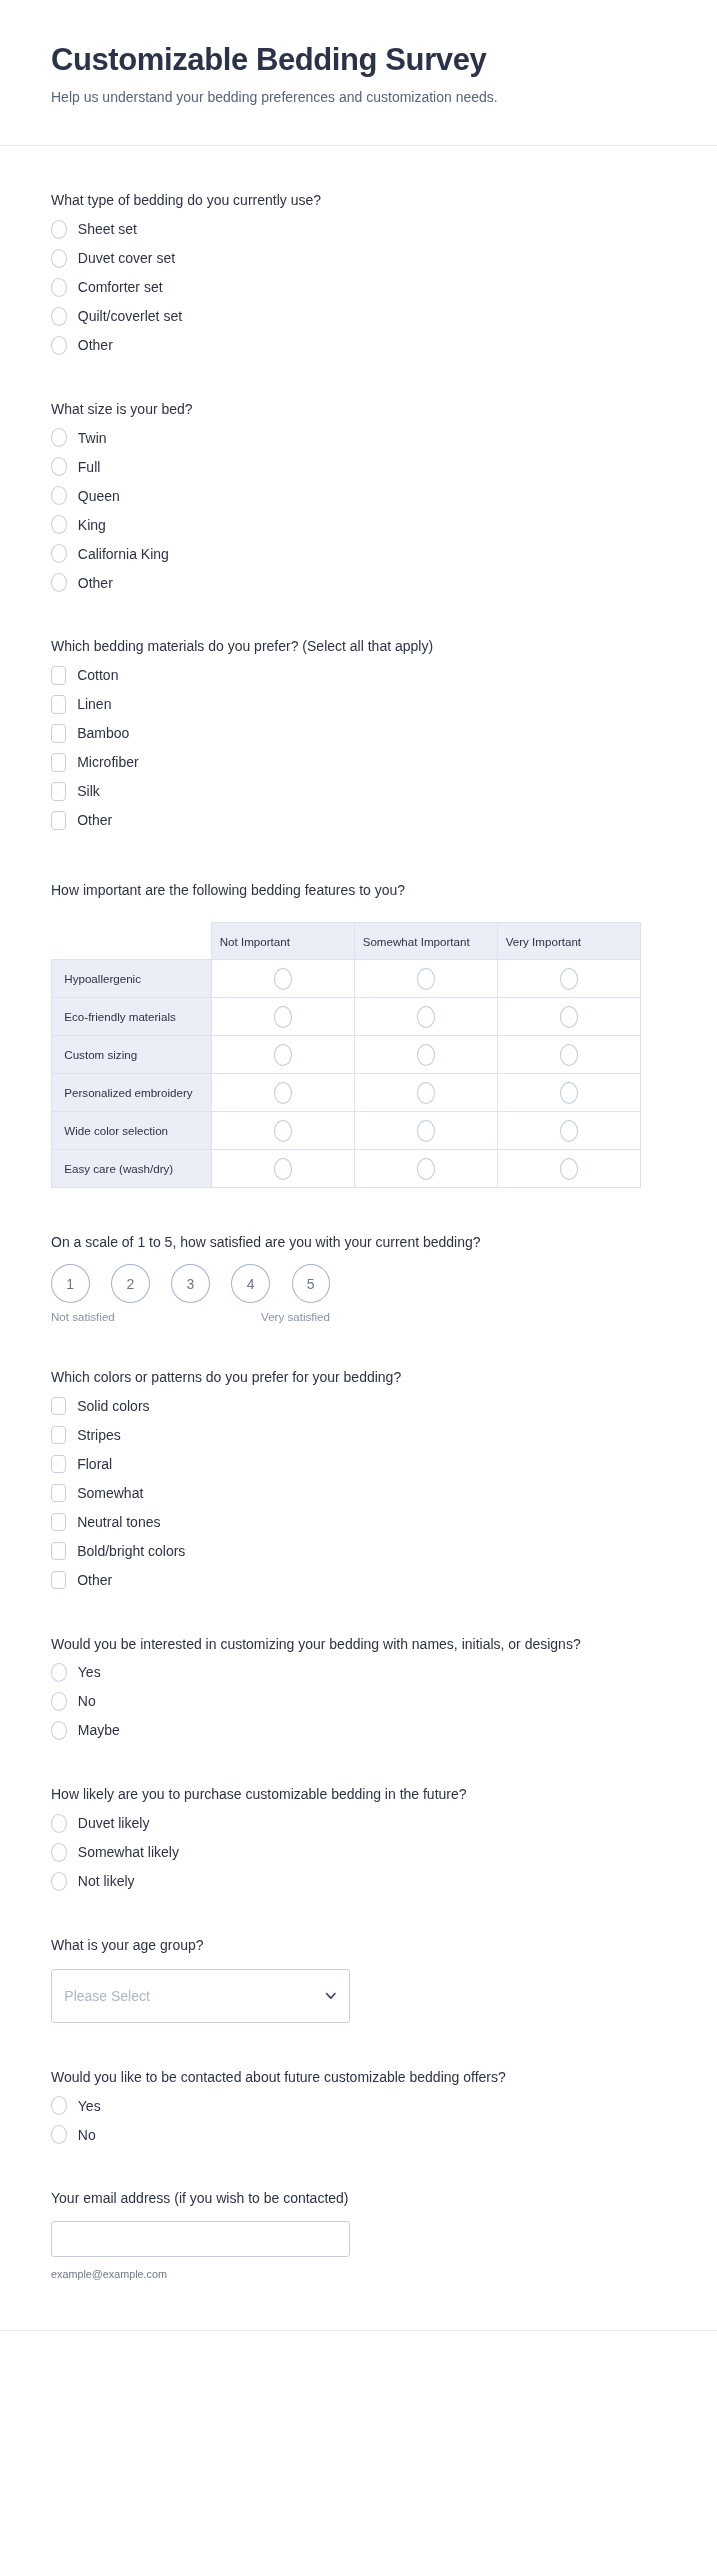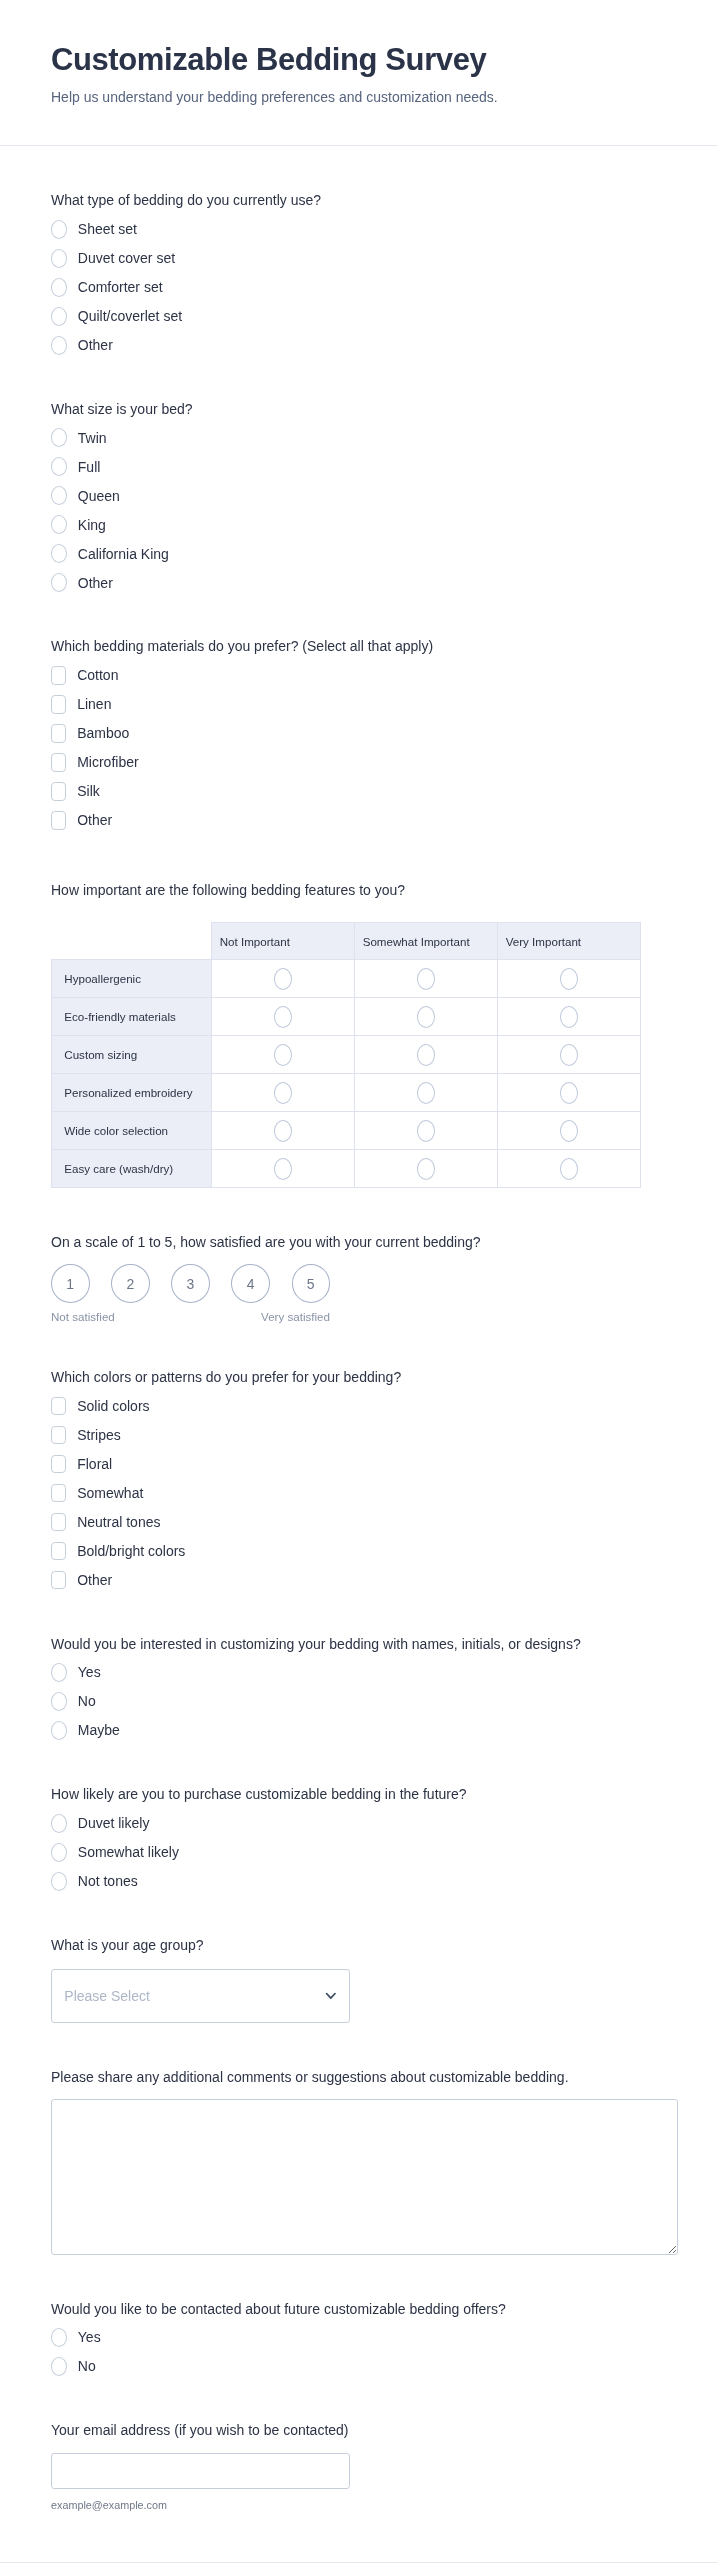--- a/index.html
+++ b/index.html
@@ -323,39 +323,35 @@
         <div class="opt-row">
           <span class="radio"></span>
           <span class="opt-text">Duvet likely</span>
         </div>
         <div class="opt-row">
           <span class="radio"></span>
           <span class="opt-text">Somewhat likely</span>
         </div>
         <div class="opt-row">
           <span class="radio"></span>
-          <span class="opt-text">Not tones</span>
+          <span class="opt-text">Not likely</span>
         </div>
       </div>
     </section>
 
     <section class="question">
       <div class="q-label">What is your age group?</div>
       <div class="select">
         <span class="placeholder">Please Select</span>
         <svg class="chev" width="11.6" height="7.7" viewBox="0 0 15 10">
           <polyline points="2,2 7.5,8 13,2" fill="none" stroke="#3d4a63" stroke-width="2.2" stroke-linecap="round" stroke-linejoin="round"></polyline>
         </svg>
       </div>
     </section>
 
-    <section class="question">
-      <div class="q-label">Please share any additional comments or suggestions about customizable bedding.</div>
-      <textarea class="comments" style=""></textarea>
-    </section>
 
     <section class="question">
       <div class="q-label">Would you like to be contacted about future customizable bedding offers?</div>
       <div class="opts">
         <div class="opt-row">
           <span class="radio"></span>
           <span class="opt-text">Yes</span>
         </div>
         <div class="opt-row">
           <span class="radio"></span>

